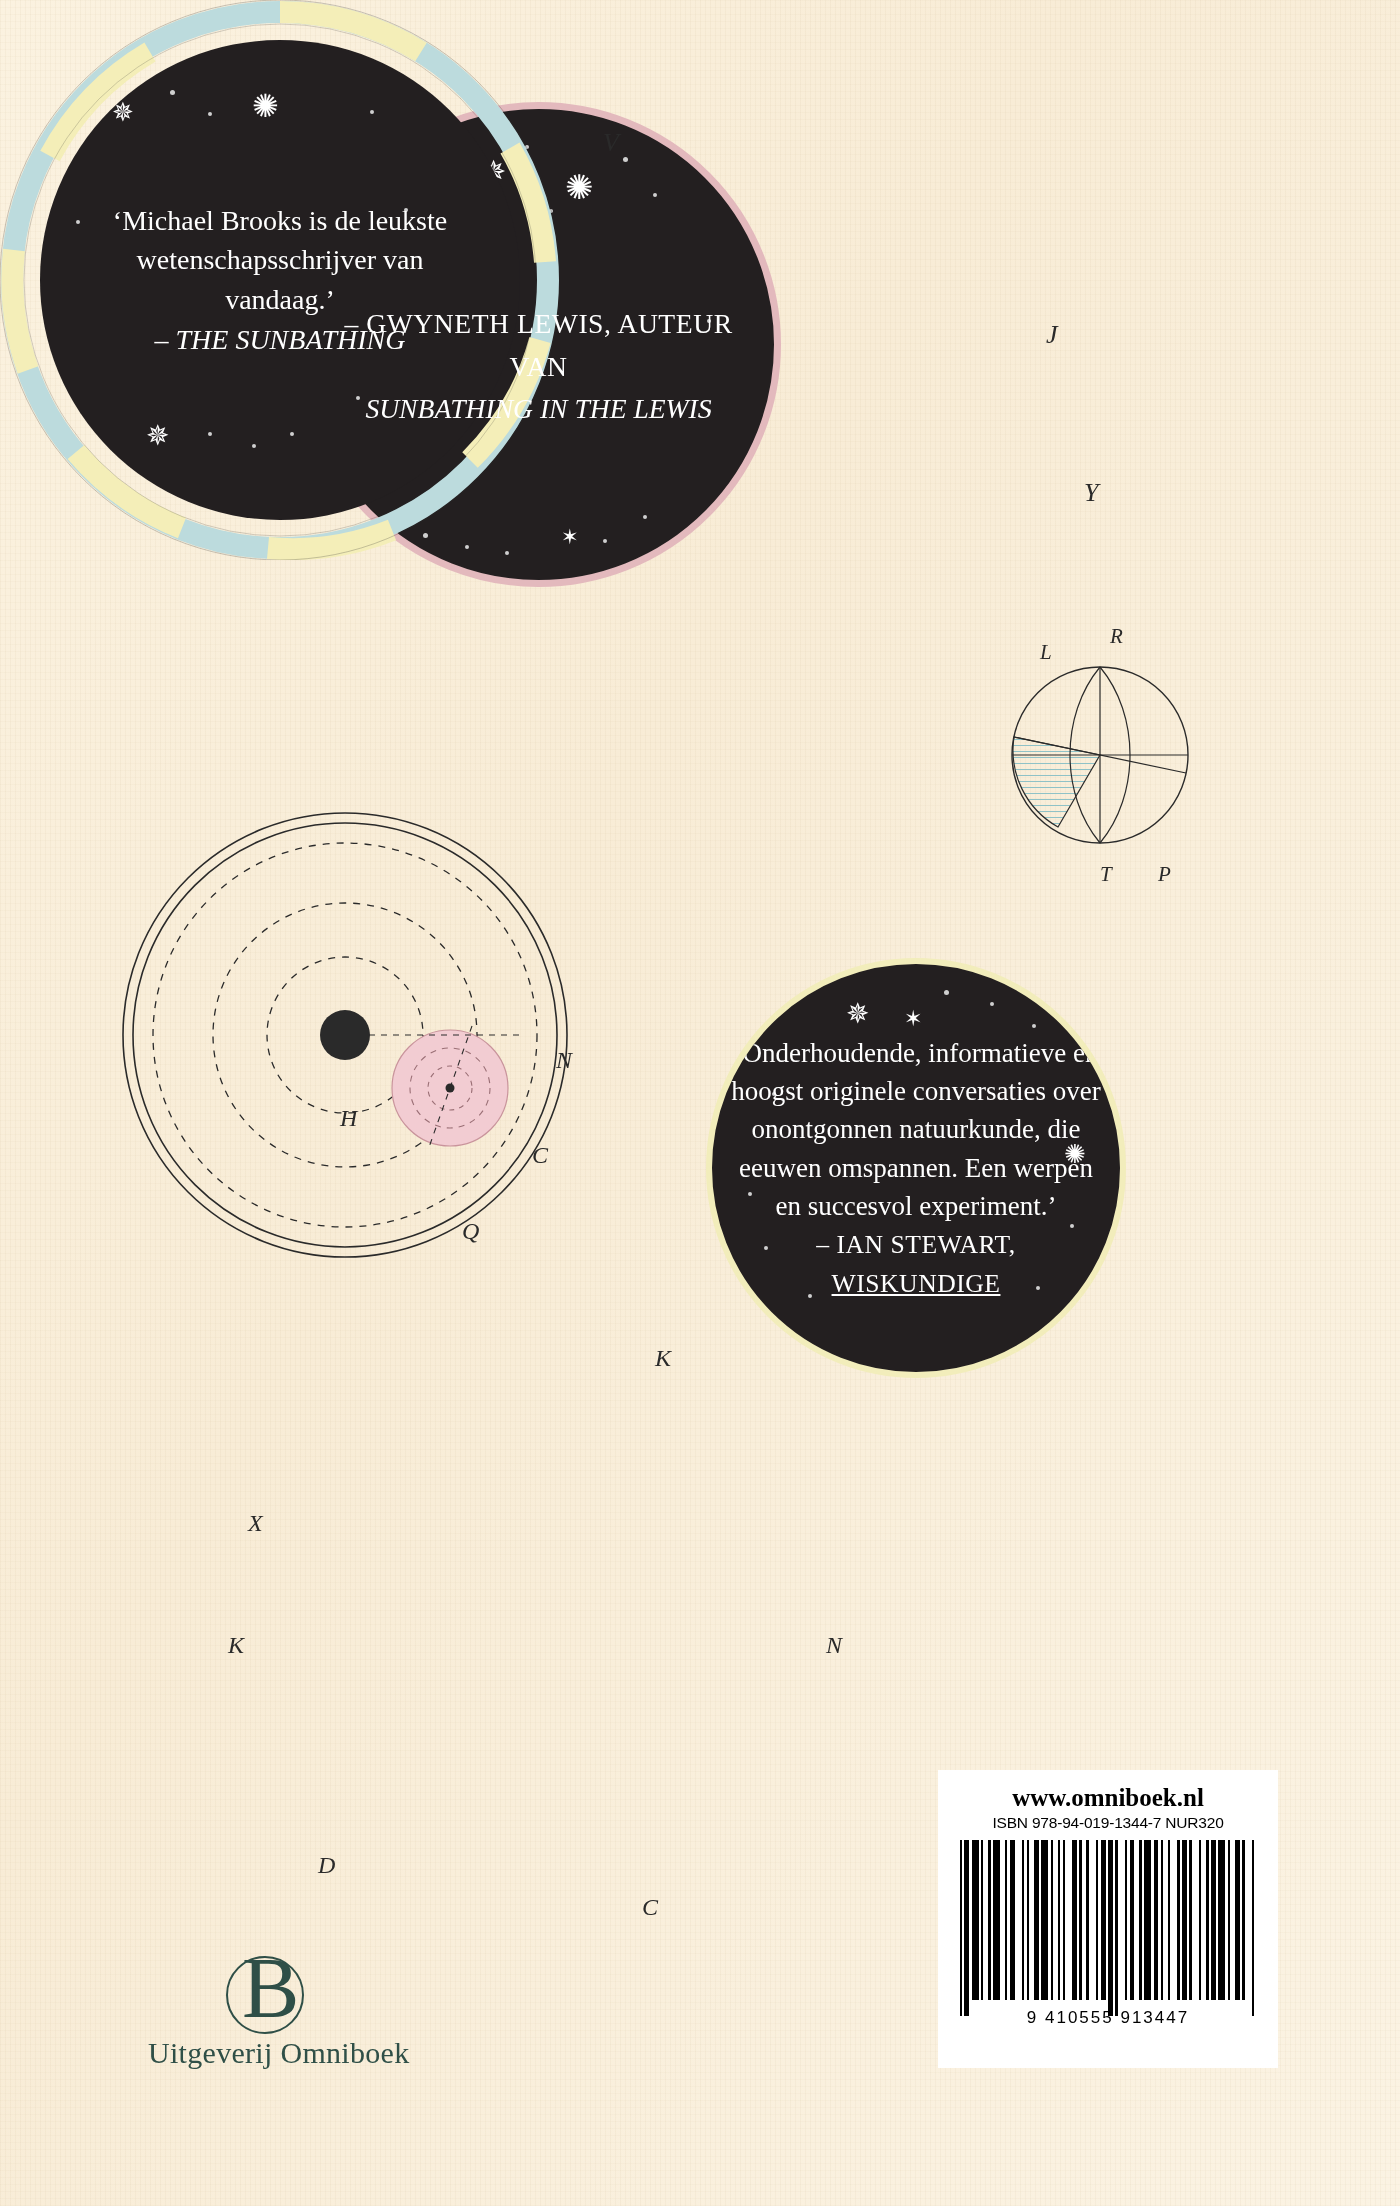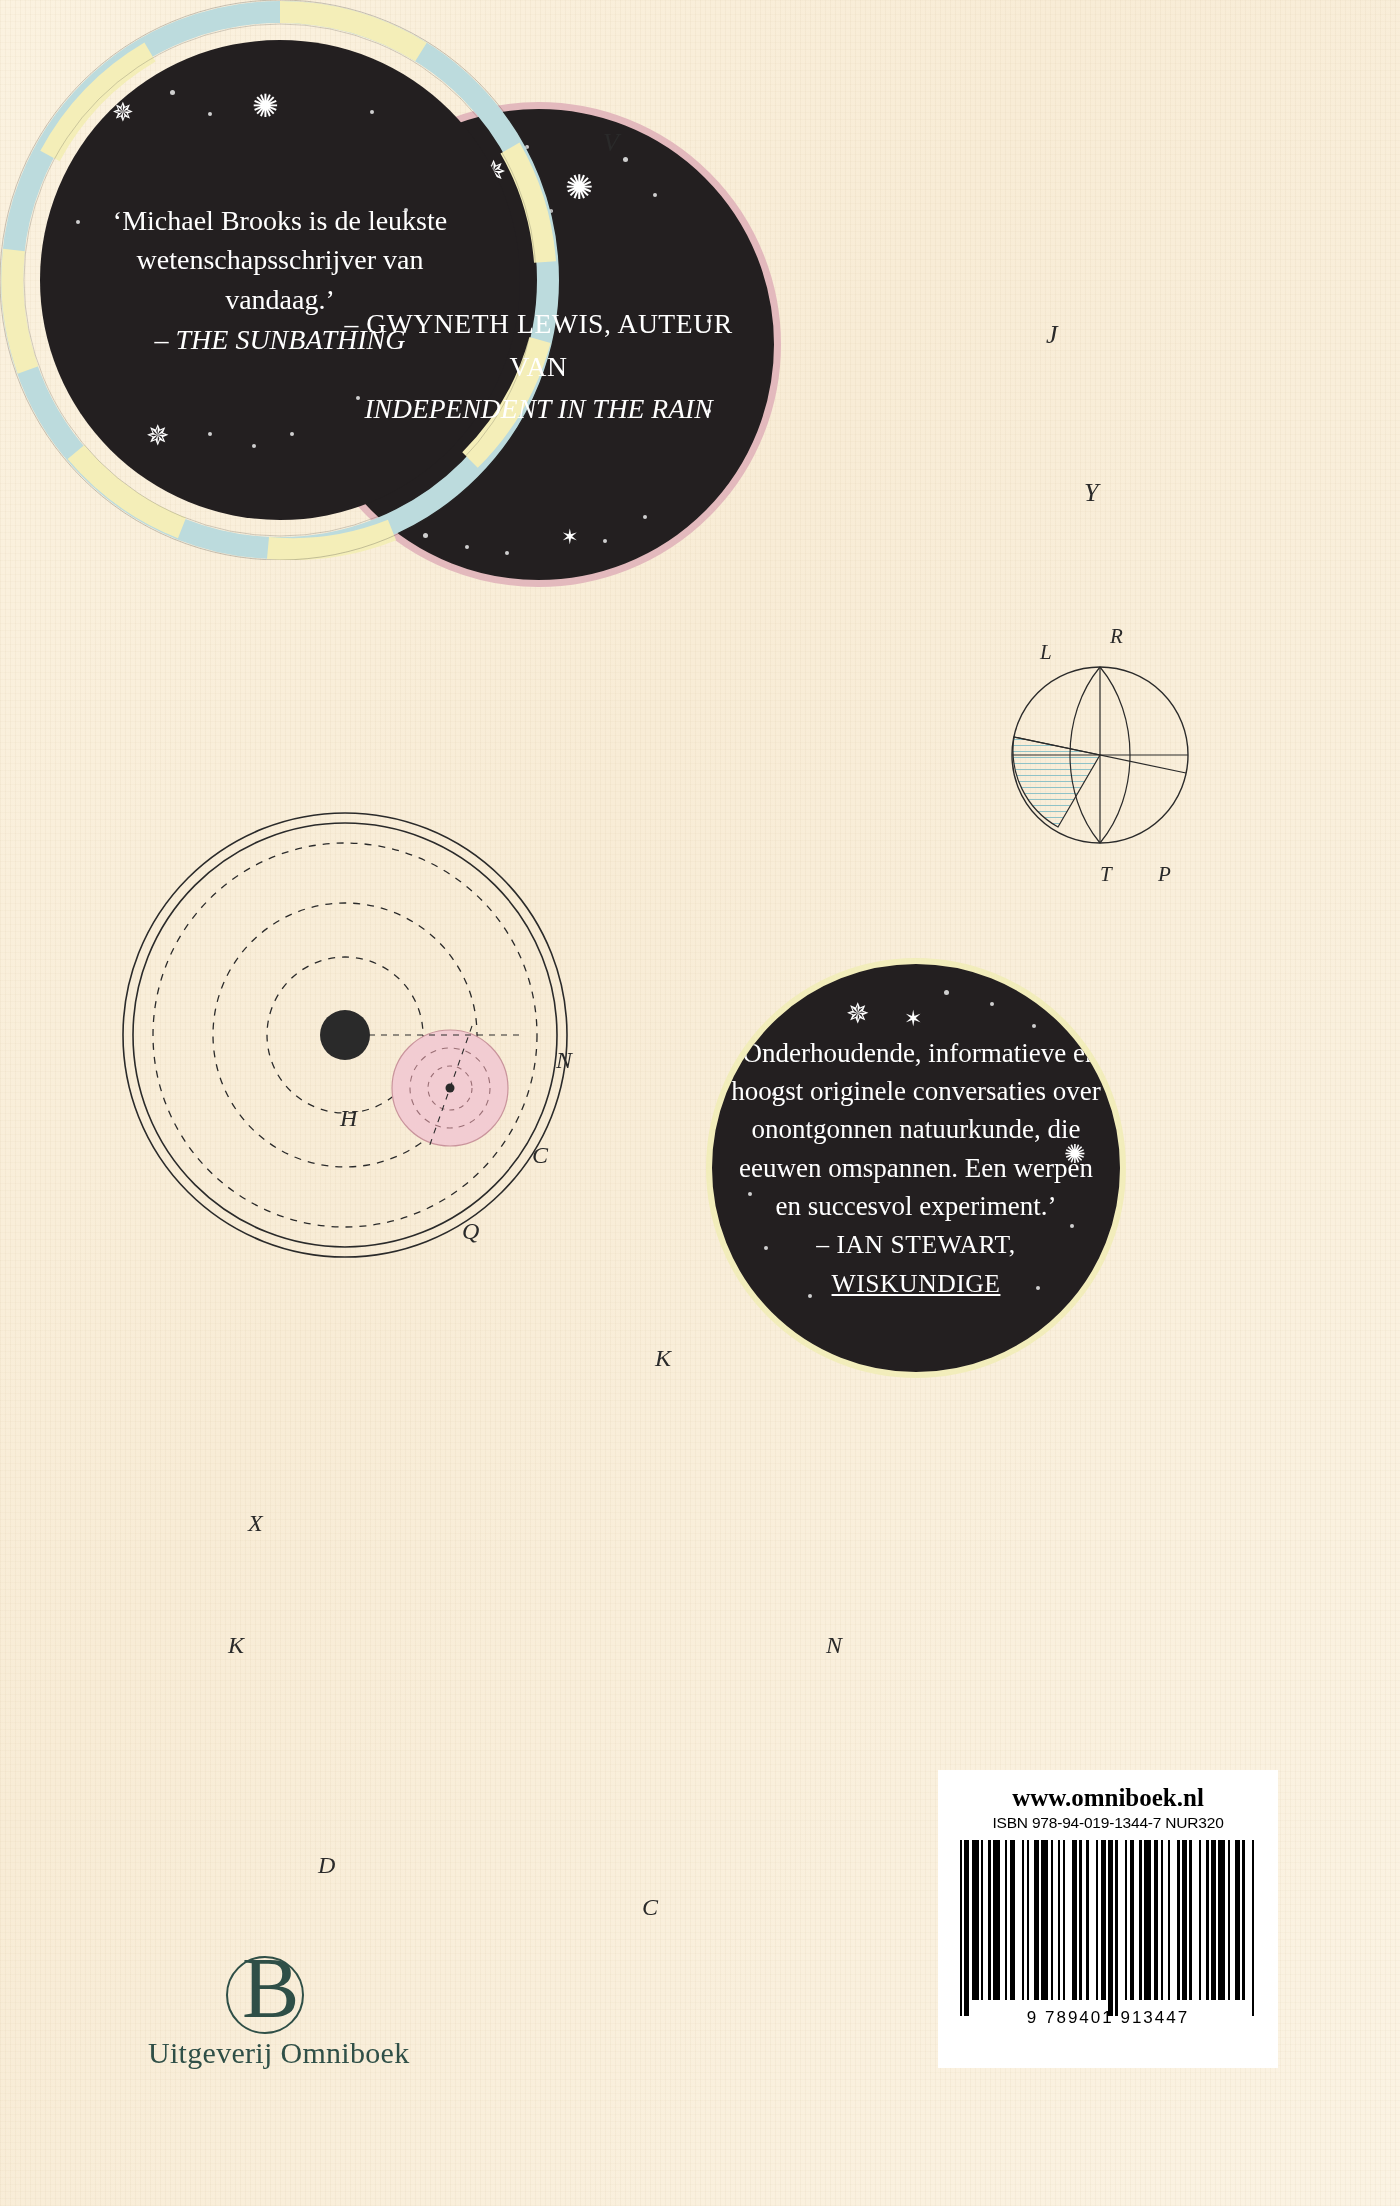--- a/index.html
+++ b/index.html
@@ -288,21 +288,21 @@
   <div class="dot" style="left:404px; top:300px; width:4px; height:4px;"></div>
   <div class="dot" style="left:120px; top:424px; width:5px; height:5px;"></div>
   <div class="dot" style="left:162px; top:436px; width:4px; height:4px;"></div>
   <div class="dot" style="left:202px; top:442px; width:4px; height:4px;"></div>
   <div class="dot" style="left:300px; top:430px; width:4px; height:4px;"></div>
   <div class="dot" style="left:340px; top:406px; width:4px; height:4px;"></div>
 
   <div class="quote-text">
     <br>
     <span class="quote-attrib" style="font-size:0.92em;">– GWYNETH LEWIS, AUTEUR VAN</span><br>
-    <span class="italic-title" style="font-size:0.92em;">INDEPENDENT IN THE RAIN</span>
+    <span class="italic-title" style="font-size:0.92em;">SUNBATHING IN THE LEWIS</span>
   </div>
 </div>
 
 <div class="orbit-label" style="left:603px; top:128px; font-size:26px;">V</div>
 <div class="orbit-label" style="left:1046px; top:320px; font-size:26px;">J</div>
 <div class="orbit-label" style="left:1084px; top:478px; font-size:26px;">Y</div>
 <div class="orbit-label" style="left:362px; top:478px; font-size:26px;">T</div>
 
 <div id="geo-figure">
   <svg width="200" height="200" viewBox="0 0 200 200">
@@ -502,14 +502,14 @@
       <div class="bar" style="width: 2.4px; background: transparent; height: 160px;"></div>
       <div class="bar" style="width: 2.4px; background: rgb(0, 0, 0); height: 160px;"></div>
       <div class="bar" style="width: 4.8px; background: transparent; height: 160px;"></div>
       <div class="bar" style="width: 4.8px; background: rgb(0, 0, 0); height: 160px;"></div>
       <div class="bar" style="width: 2.4px; background: transparent; height: 160px;"></div>
       <div class="bar" style="width: 2.4px; background: rgb(0, 0, 0); height: 160px;"></div>
       <div class="bar" style="width: 7.2px; background: transparent; height: 176px;"></div>
       <div class="bar" style="width: 2.4px; background: rgb(0, 0, 0); height: 176px;"></div>
       <div class="bar" style="width: 2.4px; background: transparent; height: 176px;"></div>
     </div>
-  <div id="barcode-digits">9 789401 913447</div>
+  <div id="barcode-digits">9 410555 913447</div>
 </div>
 
 </body></html>

